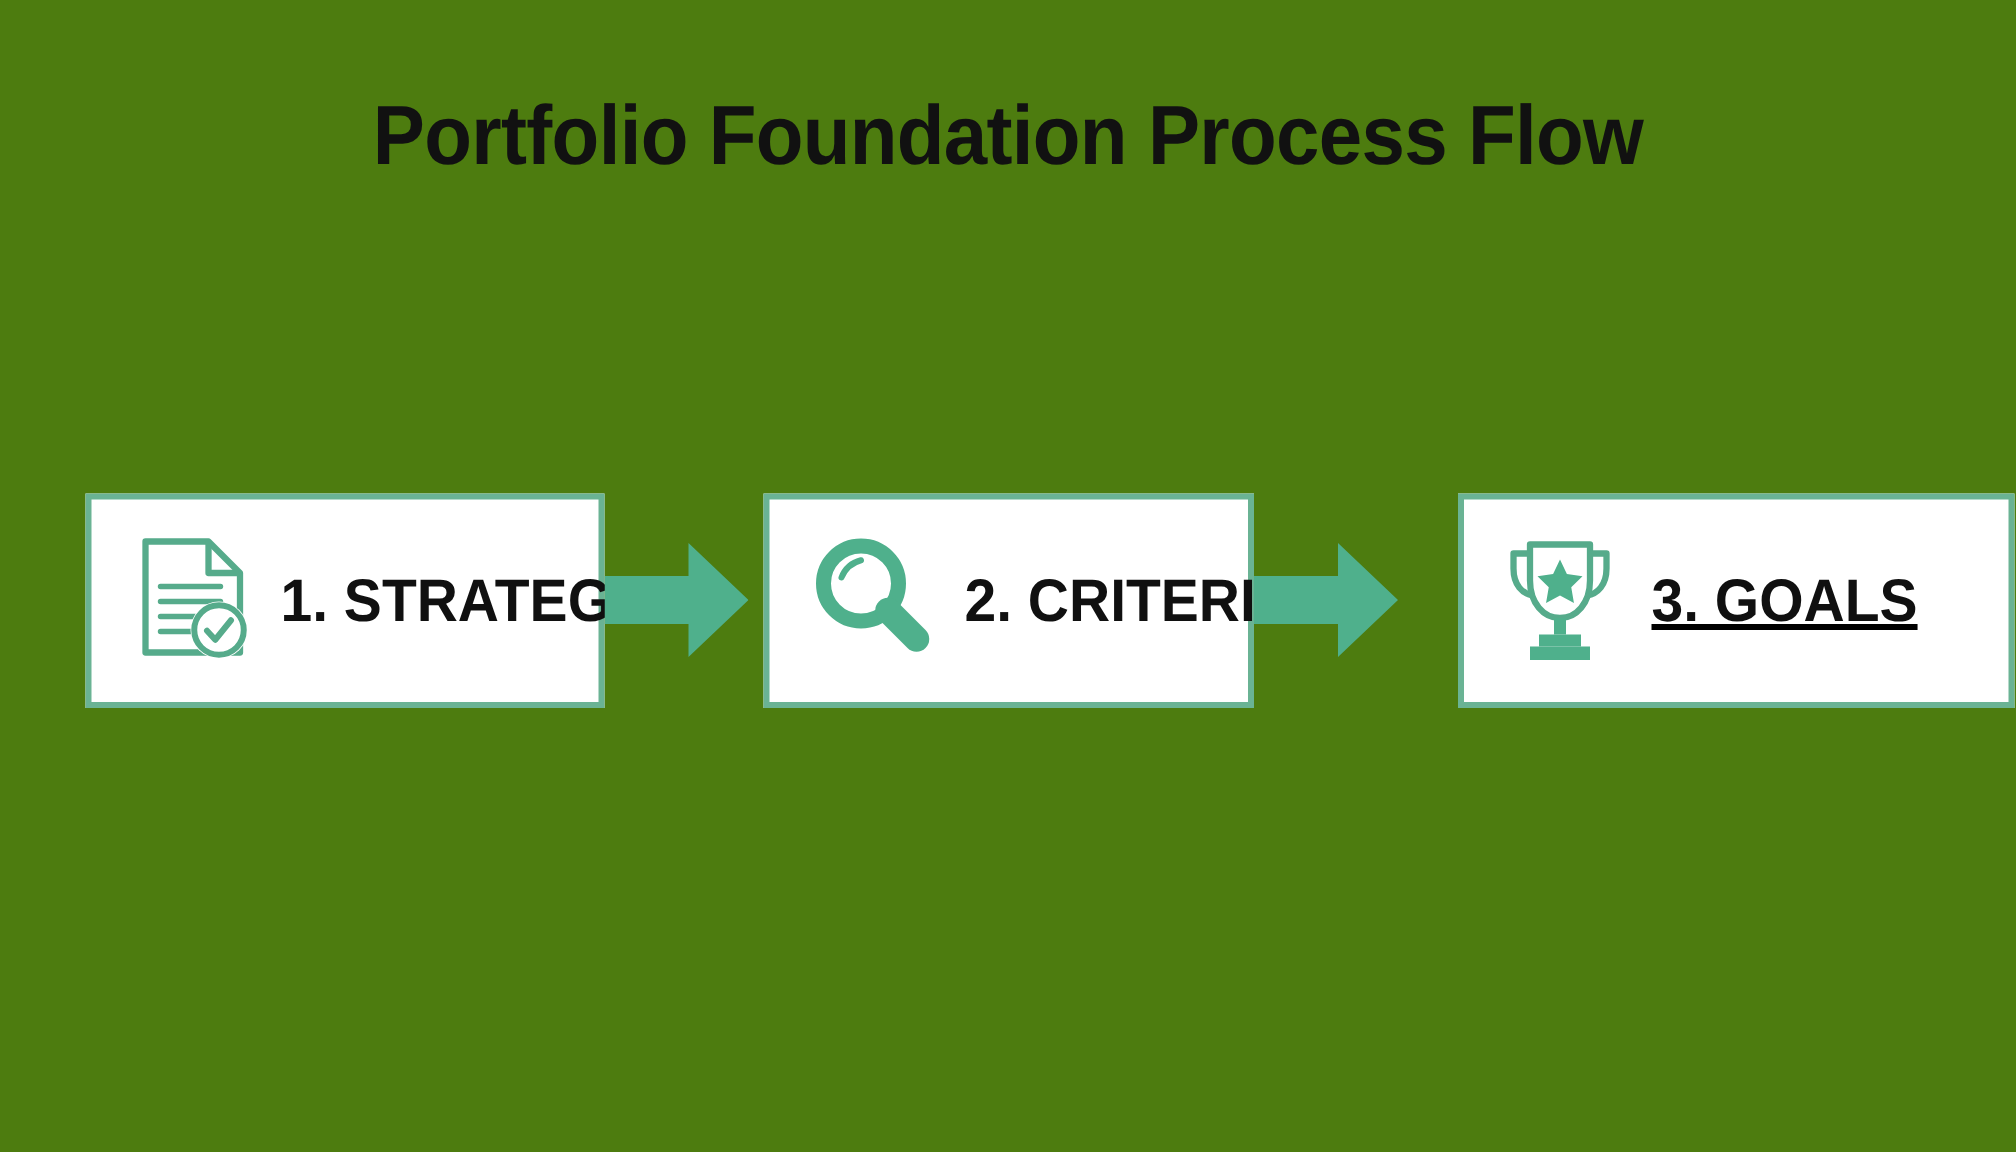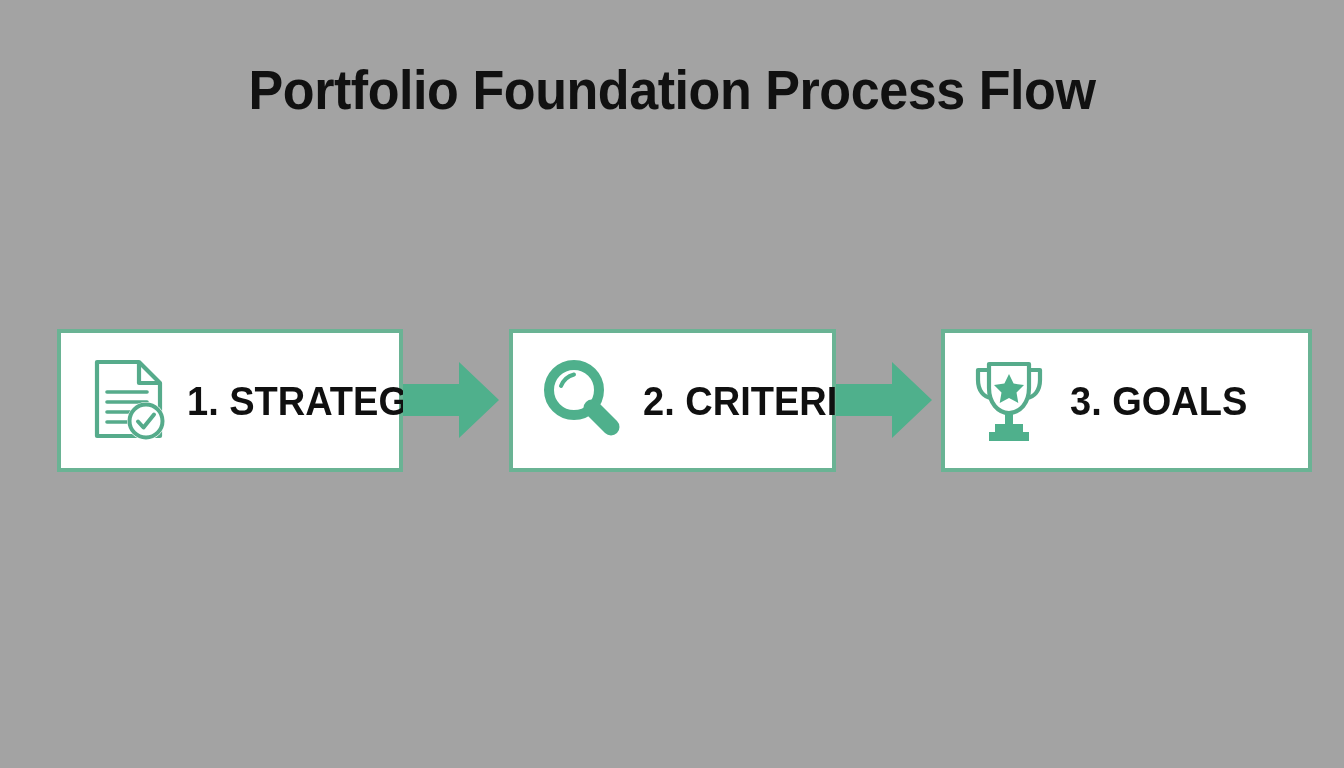--- a/index.html
+++ b/index.html
@@ -11,21 +11,21 @@
     height: 768px;
     background: #ffffff;
     font-family: "Liberation Sans", sans-serif;
     overflow: hidden;
     position: relative;
   }
 
   #slide {
     position: absolute;
     inset: 0;
-    background: #a3a3a3;
+    background: #4d7c0f;
   }
 
   
   #title {
     position: absolute;
     left: 0;
     top: 62px;
     width: 1344px;
     text-align: center;
     font-size: 56px;
@@ -73,21 +73,21 @@
     white-space: nowrap;
     line-height: 1;
     font-family: "Liberation Sans Narrow", "Liberation Sans", sans-serif;
     transform: scaleX(0.95);
     transform-origin: left center;
   }
 
   
   #box-1 { left: 0px;   width: 346px; }
   #box-2 { left: 452px; width: 327px; }
-  #box-3 { left: 884px; width: 371px; }
+  #box-3 { left: 915px; width: 371px; text-decoration: underline; }
 
   #box-1 .step-icon { margin-left: 31px; }
   #box-1 .step-label { margin-left: 21px; }
 
   #box-2 .step-icon { margin-left: 26px; }
   #box-2 .step-label { margin-left: 22px; }
 
   #box-3 .step-icon { margin-left: 24px; }
   #box-3 .step-label { margin-left: 21px; }
 

